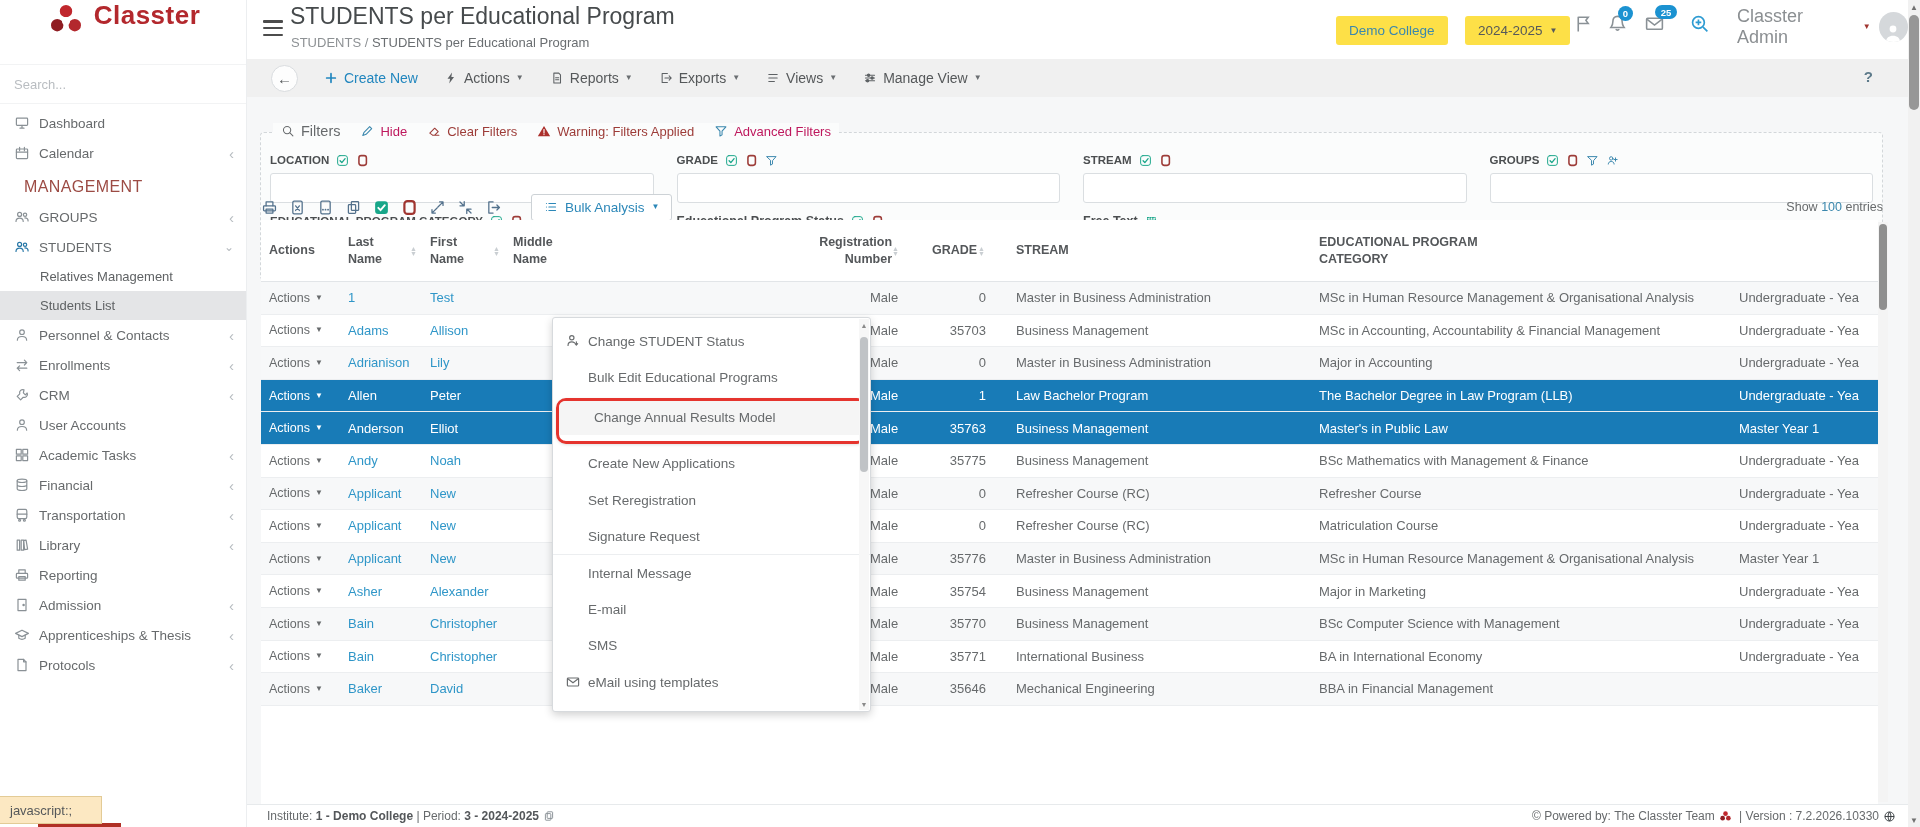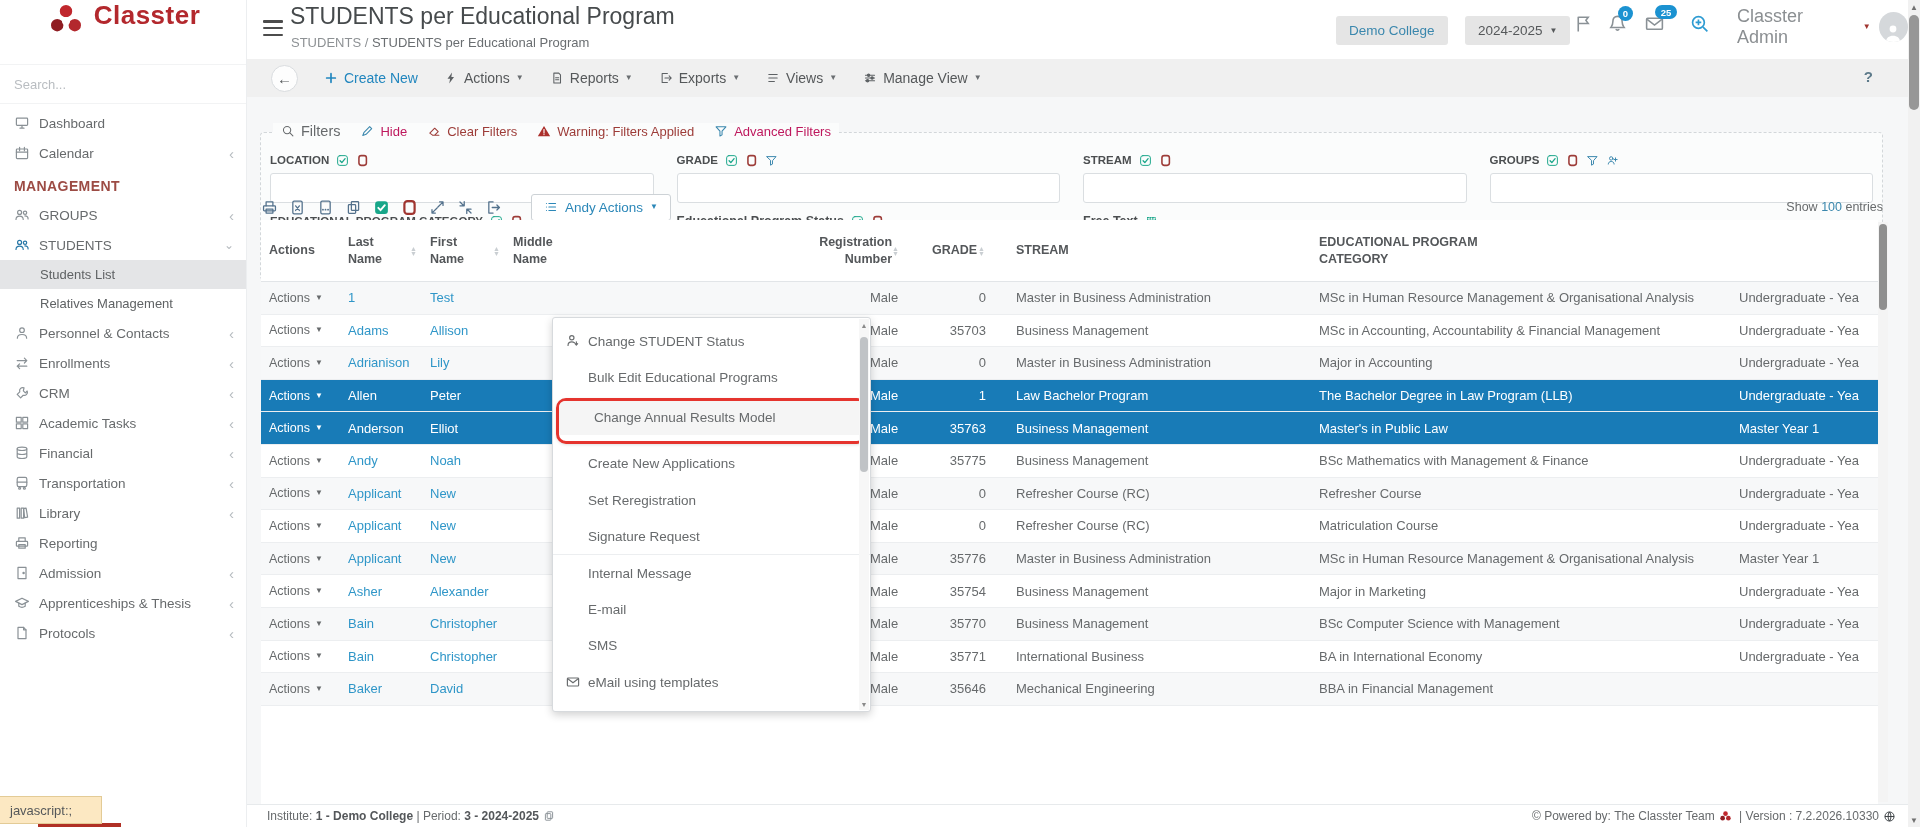--- a/index.html
+++ b/index.html
@@ -19,33 +19,33 @@
   .logo-mark { width:40px; height:40px; }
   .logo-text { font-size:26px; font-weight:bold; color:#b3282d; letter-spacing:.5px; }
   .side-search { height:40px; border-top:1px solid #f2f3f4; border-bottom:1px solid #f2f3f4; display:flex; align-items:center; }
   .side-search input { border:none; outline:none; width:100%; padding:0 14px; font-size:13px; color:#777; font-family:inherit; background:transparent; }
   .side-search input::placeholder { color:#b9bdc1; }
   #side-menu { padding-top:4px; }
   .side-item { height:30px; display:flex; align-items:center; padding:0 12px 0 14px; color:#676a6c; font-size:13.5px; cursor:pointer; }
   .side-item .icon { width:16px; height:16px; color:#8a9196; margin-right:9px; flex:0 0 16px; }
   .side-item .icon.blue { color:#2777a7; }
   .side-item .chev { margin-left:auto; color:#b7bcc0; font-size:15px; line-height:1; }
-  .side-section { padding:10px 14px 6px; font-size:14px; font-weight:bold; color:#9c4b44; letter-spacing:.4px; }
+  .side-section { padding:10px 24px 6px; font-size:16px; font-weight:normal; color:#9c4b44; letter-spacing:.4px; }
   .side-sub { height:29px; display:flex; align-items:center; padding-left:40px; font-size:13px; color:#5f6264; cursor:pointer; }
   .side-sub.selected { background:#e4e5e7; }
 
   
   #main { position:absolute; left:247px; top:0; right:12px; bottom:0; background:#f6f7f8; }
   #page-header { position:absolute; top:0; left:0; right:0; height:59px; background:#fff; }
   #hamburger { position:absolute; left:16px; top:20px; width:20px; height:16px; display:flex; flex-direction:column; justify-content:space-between; cursor:pointer; }
   #hamburger span { height:2.5px; background:#4c4c4c; border-radius:1px; }
   #page-title { position:absolute; left:43px; top:3px; font-size:23px; color:#464a4c; font-weight:500; }
   #breadcrumb { position:absolute; left:44px; top:35px; font-size:13px; color:#8d9194; }
   #breadcrumb .crumb-cur { color:#6a6e71; }
-  .hdr-btn { position:absolute; top:16px; height:29px; border:none; border-radius:3px; background:#e5e5e5; font-family:inherit; font-size:13.5px; cursor:pointer; display:flex; align-items:center; padding:0 13px; }
+  .hdr-btn { position:absolute; top:16px; height:29px; border:none; border-radius:3px; background:#fde047; font-family:inherit; font-size:13.5px; cursor:pointer; display:flex; align-items:center; padding:0 13px; }
   #btn-institution { left:1089px; color:#3a87ad; }
   #btn-period { left:1218px; color:#55585a; gap:7px; }
   .caret { font-size:8px; line-height:1; }
   .hdr-ic { position:absolute; top:13px; width:21px; height:21px; color:#8a9196; cursor:pointer; }
   #ic-flag { left:1326px; } #ic-bell { left:1360px; } #ic-mail { left:1397px; } #ic-zoom { left:1442px; color:#2d9bd2; }
   .badge { position:absolute; background:#1b92d1; color:#fff; font-size:9.5px; font-weight:bold; border-radius:8px; display:flex; align-items:center; justify-content:center; z-index:2; }
   #badge-bell { left:1371px; top:6px; width:15px; height:15px; }
   #badge-mail { left:1408px; top:5px; width:22px; height:14px; }
   #user-menu { position:absolute; left:1490px; top:12px; height:30px; display:flex; align-items:center; gap:8px; cursor:pointer; }
   #user-name { font-size:18px; color:#8b8f92; }
@@ -195,22 +195,22 @@
           <svg viewBox="0 0 20 20" fill="none" stroke="currentColor" stroke-width="1.5" stroke-linecap="round" stroke-linejoin="round">
             <circle cx="7" cy="6.8" r="2.5"></circle>
             <path d="M2.5 15.5c0-2.6 2-4.1 4.5-4.1s4.5 1.5 4.5 4.1"></path>
             <circle cx="13.8" cy="7.2" r="2.1"></circle>
             <path d="M13.6 11.2c2.2 0 4 1.4 4 3.7"></path>
           </svg>
         </span>
         <span>STUDENTS</span>
         <span class="chev" style="font-size:12px;">⌄</span>
       </div>
+      <div class="side-sub">Relatives Management</div>
       <div class="side-sub selected">Students List</div>
-      <div class="side-sub">Relatives Management</div>
       <div class="side-item">
         <span class="icon ">
           <svg viewBox="0 0 20 20" fill="none" stroke="currentColor" stroke-width="1.5" stroke-linecap="round" stroke-linejoin="round">
             <circle cx="10" cy="6.5" r="2.9"></circle>
             <path d="M4.2 16.5c0-3 2.6-4.6 5.8-4.6s5.8 1.6 5.8 4.6"></path>
           </svg>
         </span>
         <span>Personnel &amp; Contacts</span>
         <span class="chev">‹</span>
       </div>
@@ -224,20 +224,29 @@
         <span class="chev">‹</span>
       </div>
       <div class="side-item">
         <span class="icon ">
           <svg viewBox="0 0 20 20" fill="none" stroke="currentColor" stroke-width="1.5" stroke-linecap="round" stroke-linejoin="round">
             <path d="M12.5 3.5a4 4 0 0 0-5.3 5L4 11.7 8.3 16l3.2-3.2a4 4 0 0 0 5-5.3l-2.3 2.3-2.5-2.5z"></path>
           </svg>
         </span>
         <span>CRM</span>
         <span class="chev">‹</span>
+      </div>
+      <div class="side-item">
+        <span class="icon ">
+          <svg viewBox="0 0 20 20" fill="none" stroke="currentColor" stroke-width="1.5" stroke-linecap="round" stroke-linejoin="round">
+            <circle cx="10" cy="6.5" r="2.9"></circle>
+            <path d="M4.2 16.5c0-3 2.6-4.6 5.8-4.6s5.8 1.6 5.8 4.6"></path>
+          </svg>
+        </span>
+        <span>User Accounts</span>
       </div>
       <div class="side-item">
         <span class="icon ">
           <svg viewBox="0 0 20 20" fill="none" stroke="currentColor" stroke-width="1.5" stroke-linecap="round" stroke-linejoin="round">
             <rect x="3" y="3" width="6" height="6"></rect>
             <rect x="11" y="3" width="6" height="6"></rect>
             <rect x="3" y="11" width="6" height="6"></rect>
             <rect x="11" y="11" width="6" height="6"></rect>
           </svg>
         </span>
@@ -668,21 +677,21 @@
             <path d="M8.5 10h8.5M14 7l3 3-3 3"></path>
           </svg>
         </span>
       </span>
     <button id="bulk-btn">
       <span class="icon">
           <svg viewBox="0 0 20 20" fill="none" stroke="currentColor" stroke-width="1.6">
             <path d="M7 5h9.5M7 10h9.5M7 15h9.5M3.5 5h.01M3.5 10h.01M3.5 15h.01" stroke-linecap="round"></path>
           </svg>
         </span>
-      <span>Andy Actions</span>
+      <span>Bulk Analysis</span>
       <span class="caret">▼</span>
     </button>
     <span id="show-entries">
       <span>Show</span> <b>100</b> <span>entries</span>
     </span>
   </div>
 
   <section id="table-wrap">
     <div id="thead" class="tgrid">
         <div class="th">

